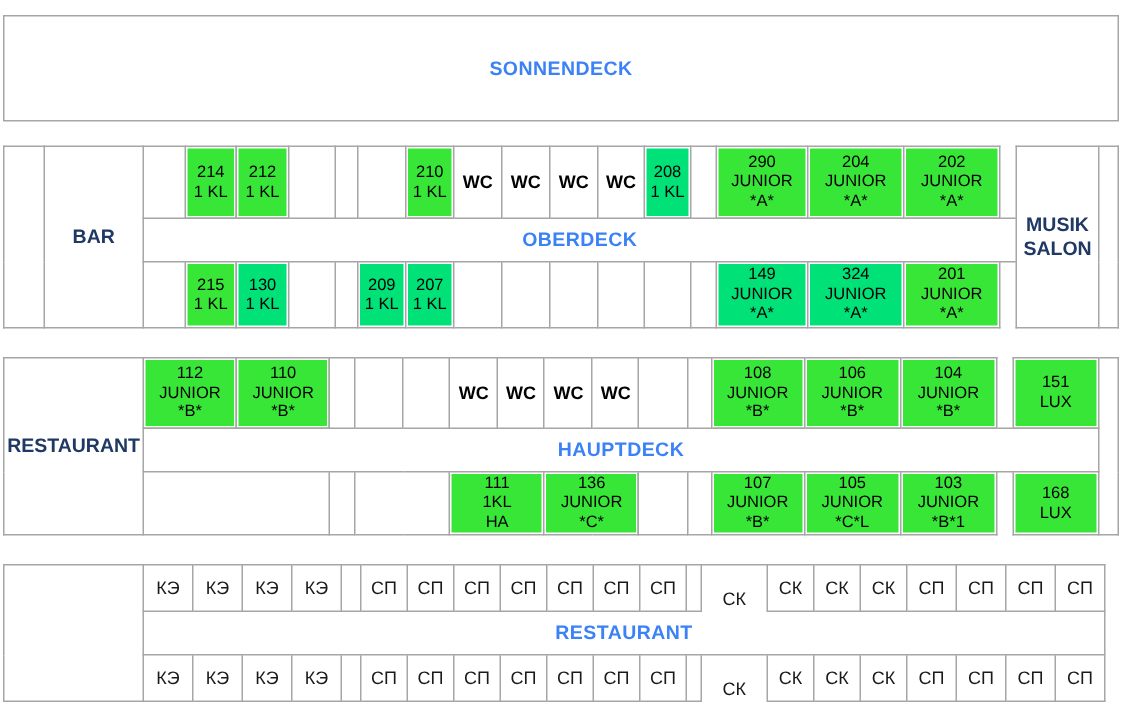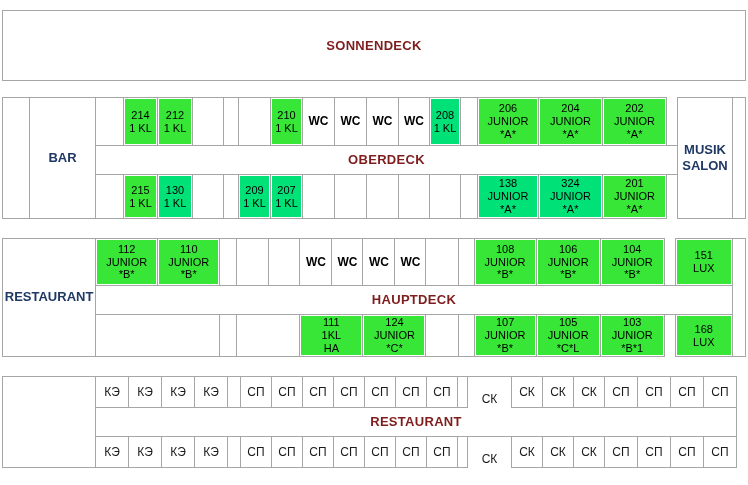--- a/index.html
+++ b/index.html
@@ -23,21 +23,21 @@
   td.green{background:#37E637;box-shadow:inset 0 0 0 1px #fff;}
   td.spring{background:#00E178;box-shadow:inset 0 0 0 1px #fff;}
 
   td.wc{font-weight:bold;font-size:12px;}
   td.berth{font-size:12px;color:#1a1a1a;}
 
   td.sk-tall{position:relative;vertical-align:bottom;padding-bottom:1px;border-bottom-color:transparent;}
   td.sk-tall::after{content:"";position:absolute;left:-1px;top:100%;width:100%;height:8px;
      background:#fff;border:1px solid #a6a6a6;border-top:none;z-index:2;}
 
-  .deck-label{color:#7f1d1d;font-weight:bold;font-size:13px;letter-spacing:.3px;}
+  .deck-label{color:#3b82f6;font-weight:bold;font-size:13px;letter-spacing:.3px;}
   td.band{border-left:1px solid #a6a6a6;}
   .side-label{color:#1F3864;font-weight:bold;font-size:13px;line-height:1.25;}
 
   tr.h48{height:48px;} tr.h47{height:47px;} tr.h44{height:44px;} tr.h42{height:42px;padding-left:14px;}
   tr.h31{height:31px;} tr.h29{height:29px;margin-left:33px;}
 </style>
 </head>
 <body>
 
 <div class="wrap">
@@ -84,21 +84,21 @@
       <td></td>
       <td class="green">210
 1 KL</td>
       <td class="wc">WC</td>
       <td class="wc">WC</td>
       <td class="wc">WC</td>
       <td class="wc">WC</td>
       <td class="spring">208
 1 KL</td>
       <td></td>
-      <td class="green">206
+      <td class="green">290
 JUNIOR
 *A*</td>
       <td class="green">204
 JUNIOR
 *A*</td>
       <td class="green">202
 JUNIOR
 *A*</td>
       <td class="gap"></td>
       <td rowspan="3"><span class="side-label" style="white-space:pre-line;">MUSIK
@@ -119,21 +119,21 @@
       <td class="spring">209
 1 KL</td>
       <td class="spring">207
 1 KL</td>
       <td></td>
       <td></td>
       <td></td>
       <td></td>
       <td></td>
       <td></td>
-      <td class="spring">138
+      <td class="spring">149
 JUNIOR
 *A*</td>
       <td class="spring">324
 JUNIOR
 *A*</td>
       <td class="green">201
 JUNIOR
 *A*</td>
       <td class="gap"></td>
     </tr>
@@ -196,21 +196,21 @@
     <tr class="h29">
       <td colspan="16" class="band"><span class="deck-label">HAUPTDECK</span></td>
     </tr>
     <tr class="h42">
       <td colspan="2"></td>
       <td></td>
       <td colspan="2"></td>
       <td colspan="2" class="green">111
 1KL
 HA</td>
-      <td colspan="2" class="green">124
+      <td colspan="2" class="green">136
 JUNIOR
 *C*</td>
       <td></td>
       <td></td>
       <td class="green">107
 JUNIOR
 *B*</td>
       <td class="green">105
 JUNIOR
 *C*L</td>

